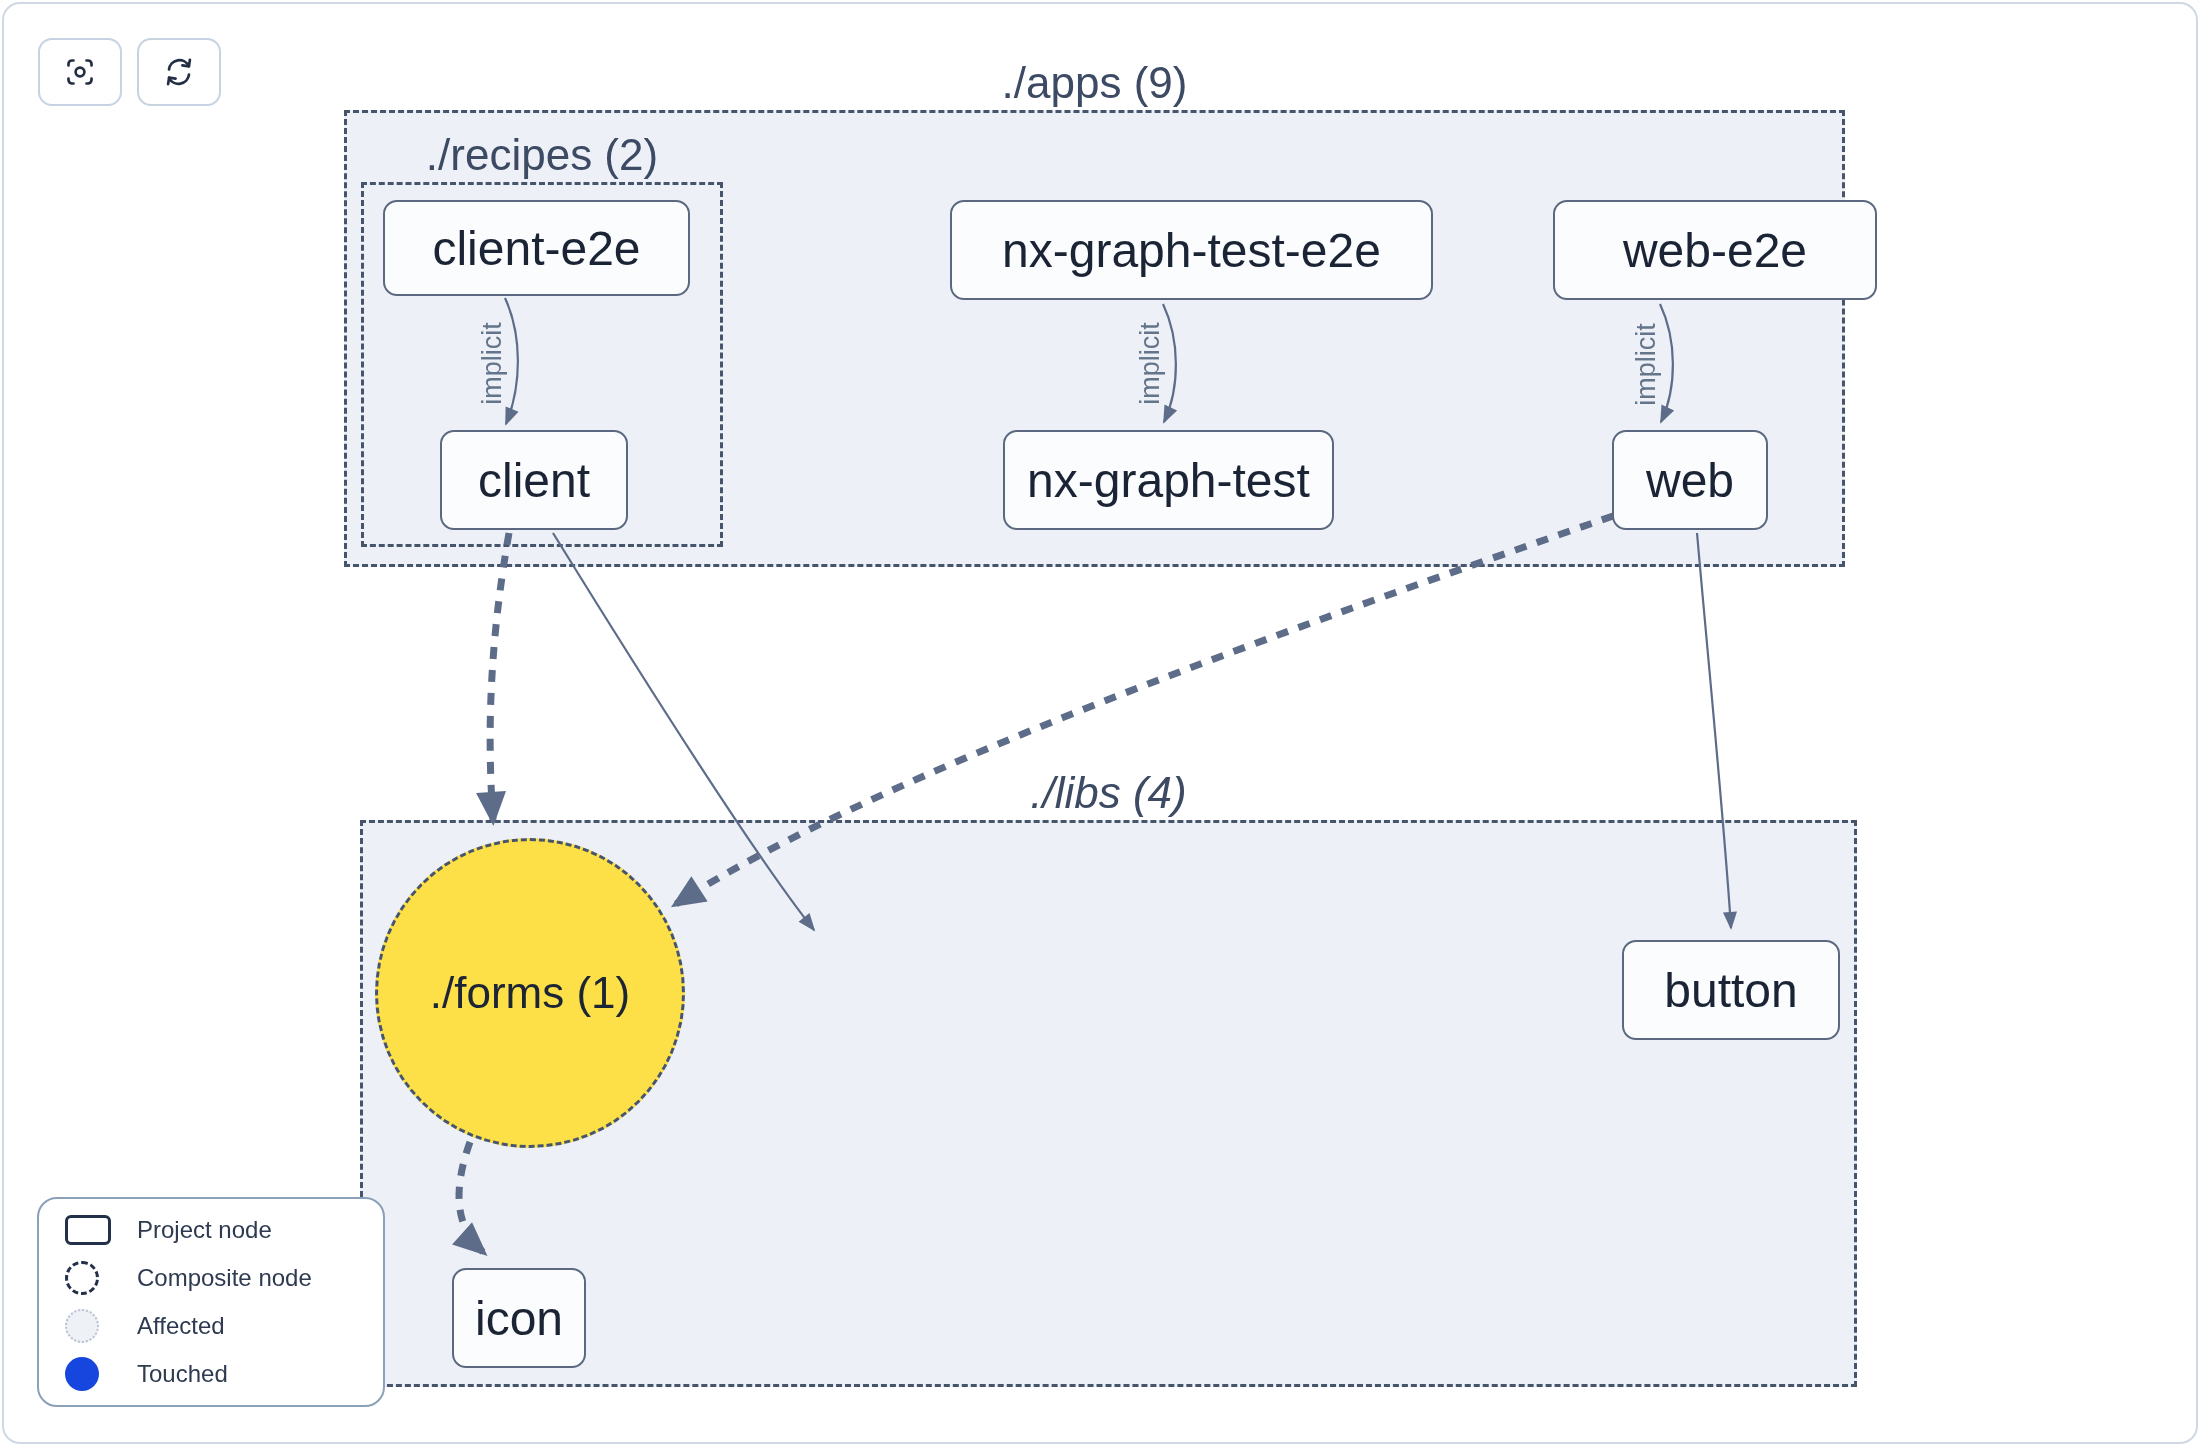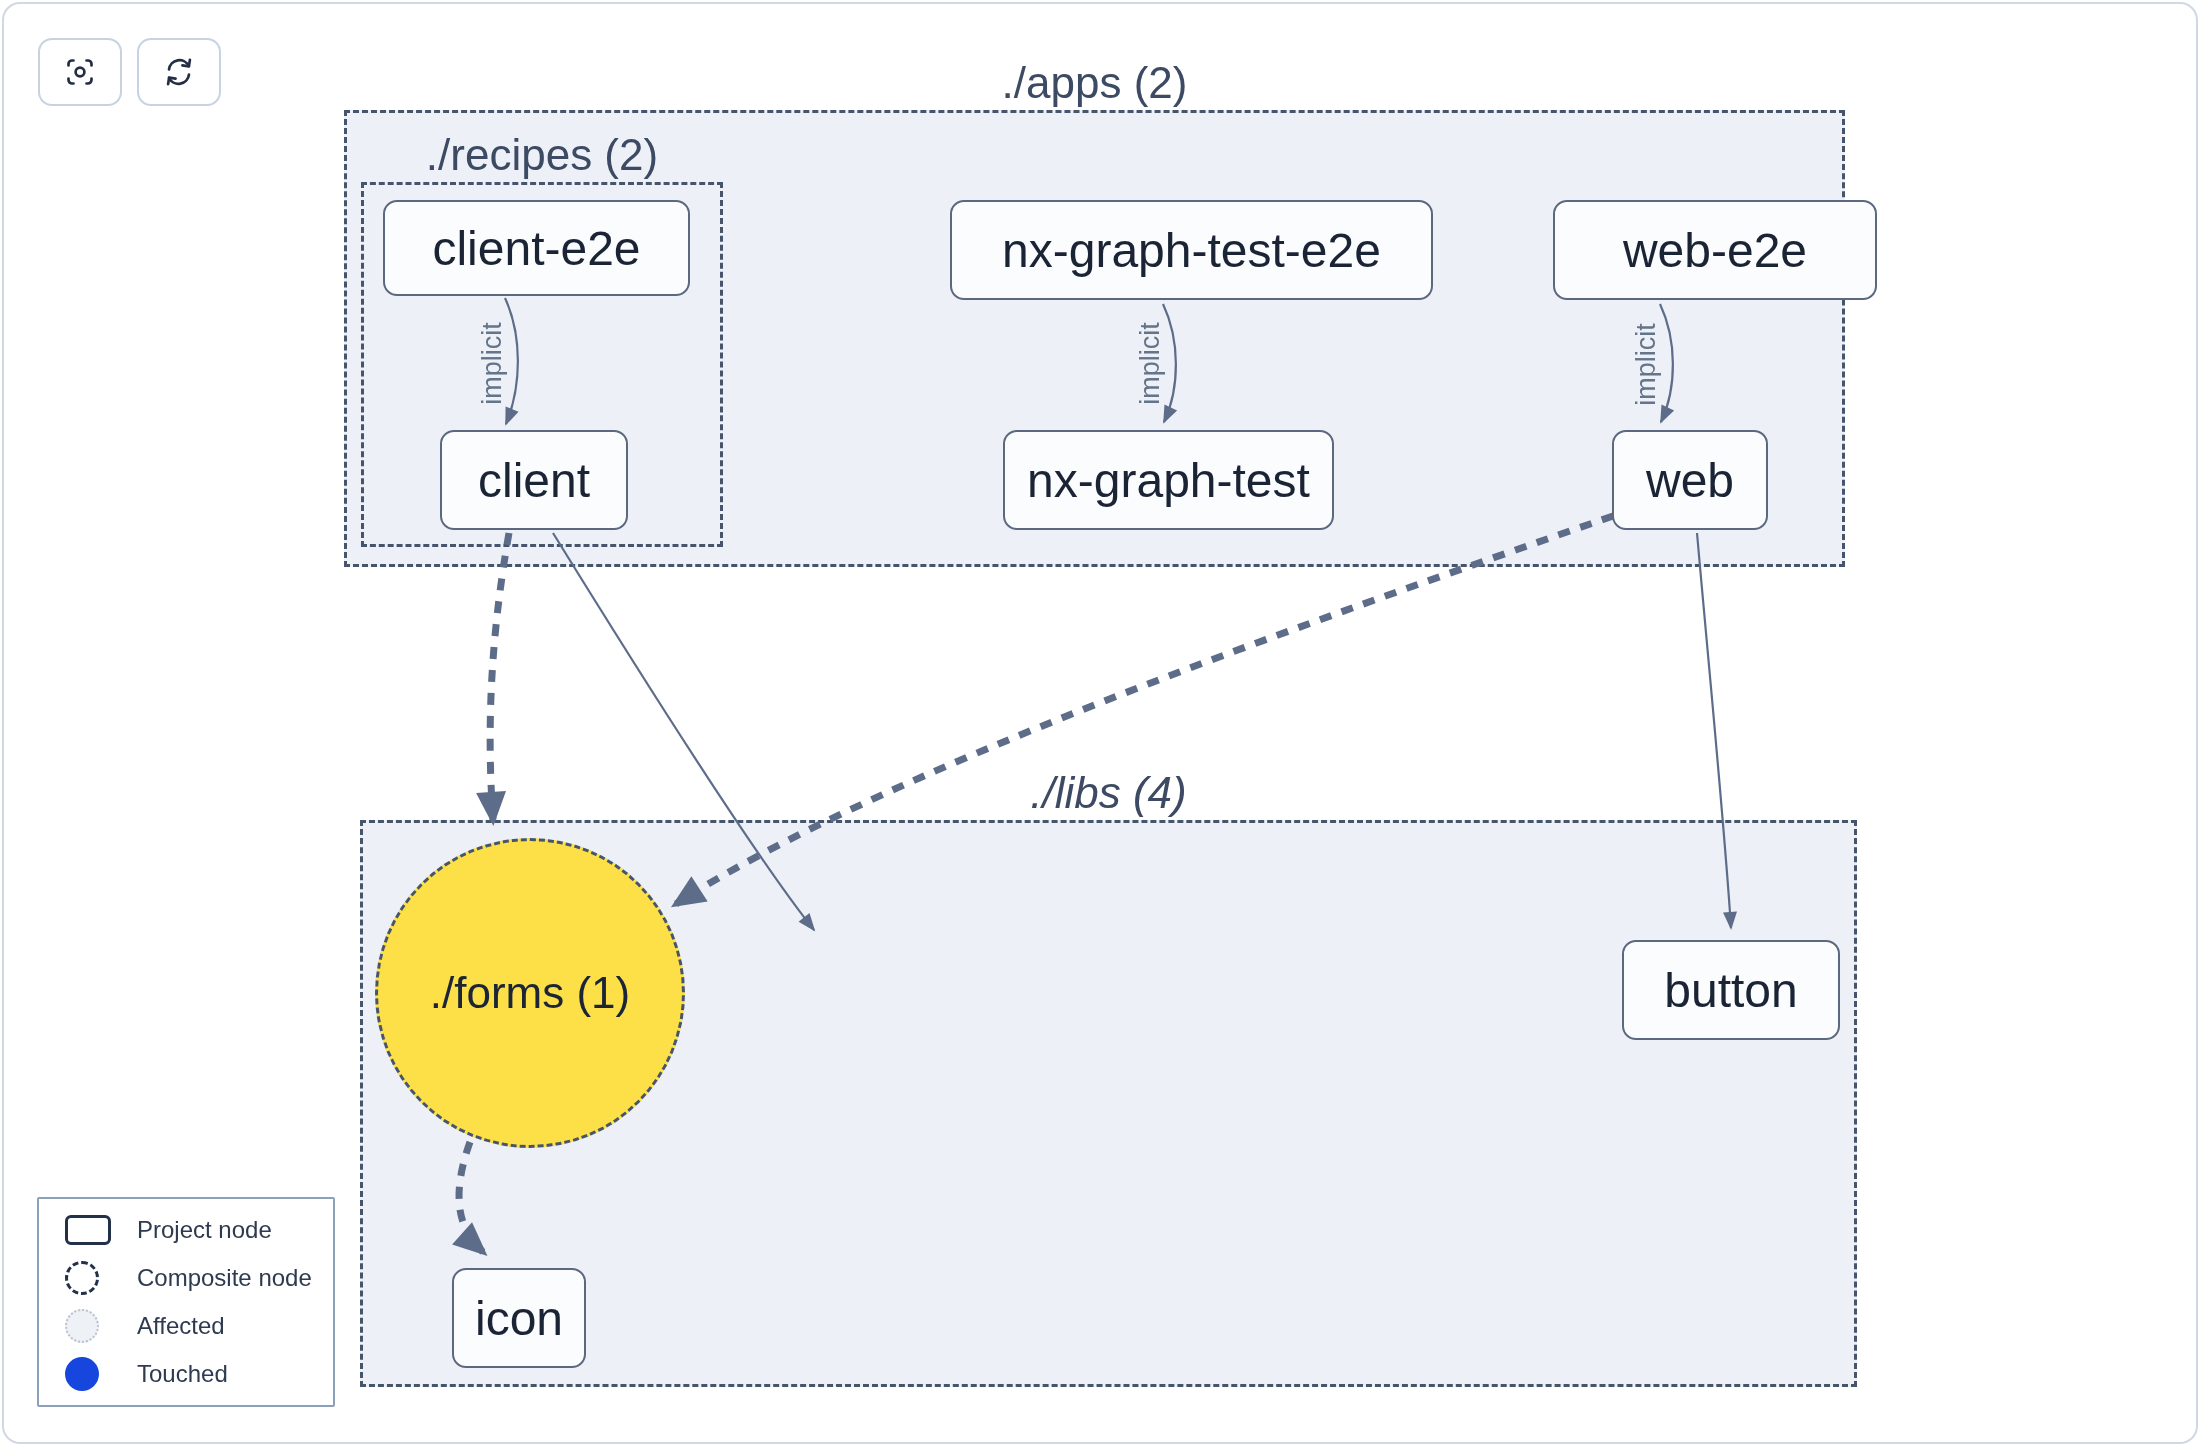--- a/index.html
+++ b/index.html
@@ -28,22 +28,22 @@
 
   
   .edges{position:absolute;left:0;top:0;z-index:3;pointer-events:none;}
   .edge-thin{stroke:#5d6c88;stroke-width:2.2;fill:none;}
   .edge-thick{stroke:#5d6c88;stroke-width:7;fill:none;stroke-dasharray:12 11;}
 
   .edge-label{position:absolute;z-index:4;width:140px;text-align:center;font-size:27px;color:#64748b;
               transform:rotate(-90deg);transform-origin:center;pointer-events:none;}
 
   
-  .legend{position:absolute;left:37px;top:1197px;width:298px;height:210px;background:#ffffff;
-          border:2px solid #8ba0b9;border-radius:2px;box-sizing:border-box;z-index:5;}
+  .legend{position:absolute;left:37px;top:1197px;width:348px;height:210px;background:#ffffff;
+          border:2px solid #8ba0b9;border-radius:20px;box-sizing:border-box;z-index:5;}
   .legend-row{position:absolute;left:0;width:100%;height:34px;display:flex;align-items:center;}
   .legend-label{position:absolute;left:98px;font-size:24px;color:#2e3a50;}
   .sw{position:absolute;left:26px;box-sizing:border-box;}
   .sw-rect{width:46px;height:30px;border:3px solid #22304a;border-radius:6px;background:#ffffff;}
   .sw-circ-dash{width:34px;height:34px;border:3px dashed #22304a;border-radius:50%;background:#ffffff;}
   .sw-circ-dot{width:34px;height:34px;border:2px dotted #b9c2cf;border-radius:50%;background:#eef1f6;}
   .sw-circ-fill{width:34px;height:34px;border-radius:50%;background:#1646dd;}
 </style>
 </head>
 <body>
@@ -66,21 +66,21 @@
       <path d="M28.9 5.9 L27.9 12.4 L21.4 11.4"></path>
       <path d="M28 20.5 A10.5 10.5 0 0 1 8.1 23.8"></path>
       <path d="M7.1 30.1 L8.1 23.6 L14.6 24.6"></path>
     </svg>
   </div>
 
   <div class="group" style="left:344px;top:110px;width:1501px;height:457px;"></div>
   <div class="group" style="left:361px;top:182px;width:362px;height:365px;"></div>
   <div class="group" style="left:360px;top:820px;width:1497px;height:567px;"></div>
 
-  <div class="group-label" style="left:344px;top:58px;width:1501px;">./apps (2)</div>
+  <div class="group-label" style="left:344px;top:58px;width:1501px;">./apps (9)</div>
   <div class="group-label" style="left:361px;top:130px;width:362px;">./recipes (2)</div>
   <div class="group-label" style="left:360px;top:768px;width:1497px;font-style:italic;">./libs (4)</div>
 
   <div class="composite" style="left:375px;top:838px;width:310px;height:310px;">./forms (1)</div>
 
   <svg class="edges" width="2200" height="1446" viewBox="0 0 2200 1446">
     <defs>
       <marker id="arrow-s" markerUnits="userSpaceOnUse" markerWidth="22" markerHeight="18" refX="18" refY="9" orient="auto">
         <path d="M2,2 L20,9 L2,16 z" fill="#5d6c88"></path>
       </marker>

